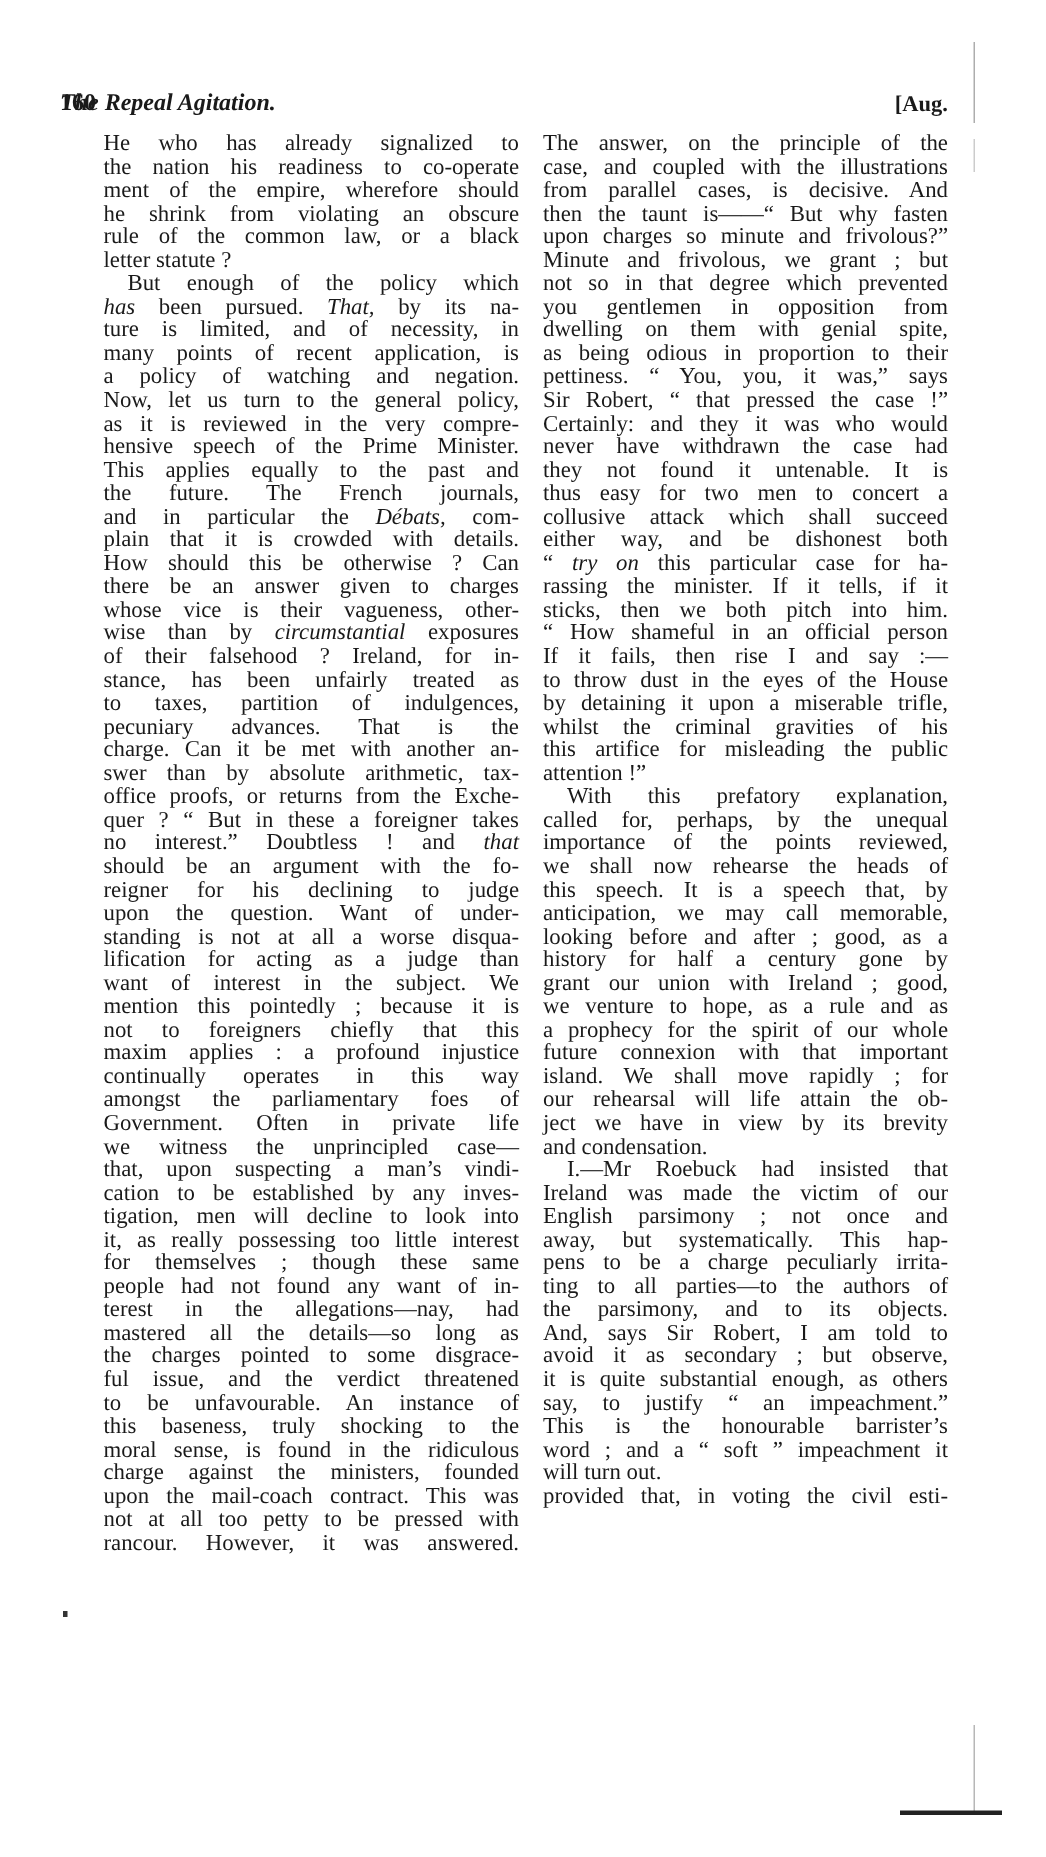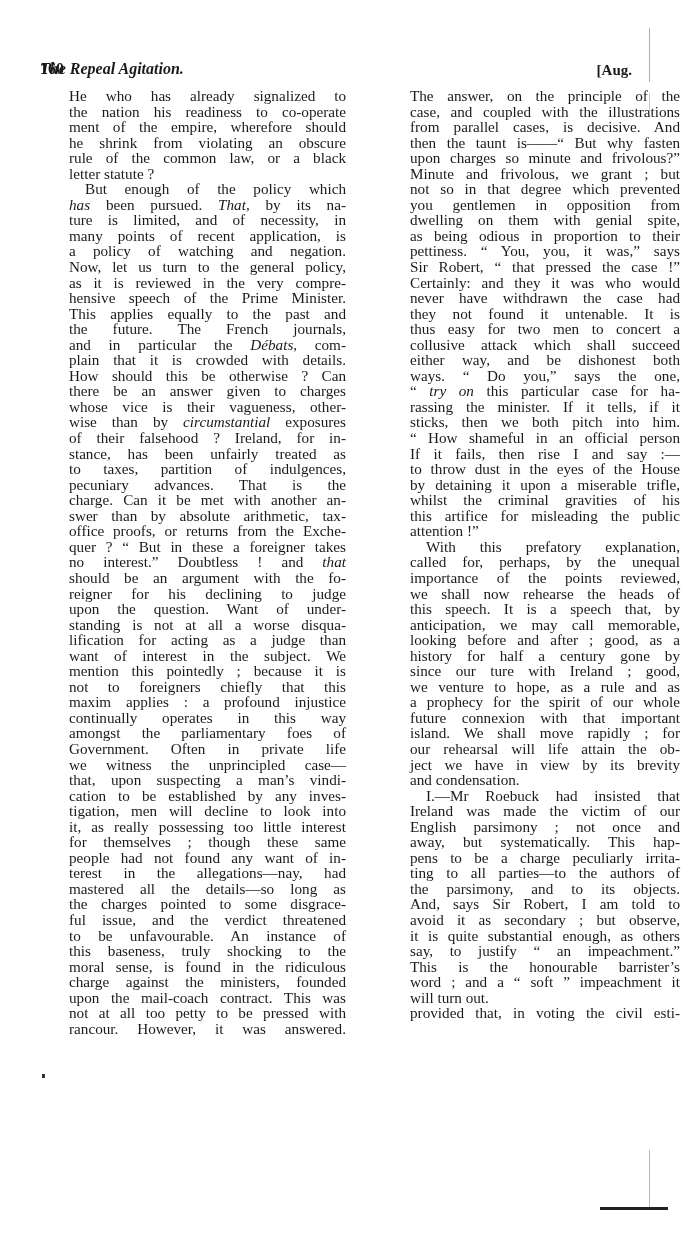--- a/index.html
+++ b/index.html
@@ -6,21 +6,21 @@
   body {
     width: 697px; height: 1238px; background: #ffffff; position: relative; overflow: hidden;
     font-family: "Liberation Serif", "DejaVu Serif", serif; color: #1a1a1a;
   }
   .header { position: absolute; top: 60px; left: 40px; width: 592px; height: 22px; }
   .pageno { position: absolute; left: 0; top: 0; font-size: 16px; font-weight: bold; }
   .running-title { position: absolute; left: 0; right: 0; top: 0; text-align: left; font-size: 16px; font-style: italic; font-weight: bold; }
   .running-date { position: absolute; right: 0; top: 2px; font-size: 15px; font-weight: bold; padding-left: 48px; }
   .col { position: absolute; top: 88px; font-size: 15.2px; line-height: 15.55px; }
   .col-left { left: 69px; width: 277px; }
-  .col-right { left: 362px; width: 270px; margin-left: 48px; }
+  .col-right { left: 362px; width: 270px; }
   .line { display: block; white-space: nowrap; text-align: justify; text-align-last: justify; height: 15.55px; overflow: visible; }
   .line.last { text-align-last: left; }
   .line.indent { padding-left: 16px; }
   .line i { font-style: italic; }
   .rule-vert { position: absolute; left: 649px; top: 28px; width: 1px; height: 1080px; background: linear-gradient(#777 0 5%, transparent 5% 6%, #aaa 6% 8%, transparent 8%); opacity: .6; }
   .rule-vert2 { position: absolute; left: 649px; top: 1150px; width: 1px; height: 60px; background: #999; opacity: .7; }
   .rule-bottom { position: absolute; left: 600px; top: 1207px; width: 68px; height: 3px; background: #222; }
   .mark { position: absolute; left: 42px; top: 1074px; width: 3px; height: 4px; background: #333; }
 </style>
 </head>
@@ -107,40 +107,39 @@
     <span class="line">dwelling on them with genial spite,</span>
     <span class="line">as being odious in proportion to their</span>
     <span class="line">pettiness.  “ You, you, it was,” says</span>
     <span class="line">Sir Robert, “ that pressed the case !”</span>
     <span class="line">Certainly: and they it was who would</span>
     <span class="line">never have withdrawn the case had</span>
     <span class="line">they not found it untenable.  It is</span>
     <span class="line">thus easy for two men to concert a</span>
     <span class="line">collusive attack which shall succeed</span>
     <span class="line">either way, and be dishonest both</span>
-    <span class="line">ways.  “ Do you,” says the one,</span>
     <span class="line">“ <i>try on</i> this particular case for ha-</span>
     <span class="line">rassing the minister.  If it tells, if it</span>
     <span class="line">sticks, then we both pitch into him.</span>
     <span class="line">“ How shameful in an official person</span>
     <span class="line">If it fails, then rise I and say :—</span>
     <span class="line">to throw dust in the eyes of the House</span>
     <span class="line">by detaining it upon a miserable trifle,</span>
     <span class="line">whilst the criminal gravities of his</span>
     <span class="line">this artifice for misleading the public</span>
     <span class="line last">attention !”</span>
     <span class="line indent">With this prefatory explanation,</span>
     <span class="line">called for, perhaps, by the unequal</span>
     <span class="line">importance of the points reviewed,</span>
     <span class="line">we shall now rehearse the heads of</span>
     <span class="line">this speech.  It is a speech that, by</span>
     <span class="line">anticipation, we may call memorable,</span>
     <span class="line">looking before and after ; good, as a</span>
     <span class="line">history for half a century gone by</span>
-    <span class="line">since our ture with Ireland ; good,</span>
+    <span class="line">grant our union with Ireland ; good,</span>
     <span class="line">we venture to hope, as a rule and as</span>
     <span class="line">a prophecy for the spirit of our whole</span>
     <span class="line">future connexion with that important</span>
     <span class="line">island.  We shall move rapidly ; for</span>
     <span class="line">our rehearsal will life attain the ob-</span>
     <span class="line">ject we have in view by its brevity</span>
     <span class="line last">and condensation.</span>
     <span class="line indent">I.—Mr Roebuck had insisted that</span>
     <span class="line">Ireland was made the victim of our</span>
     <span class="line">English parsimony ;  not once and</span>

